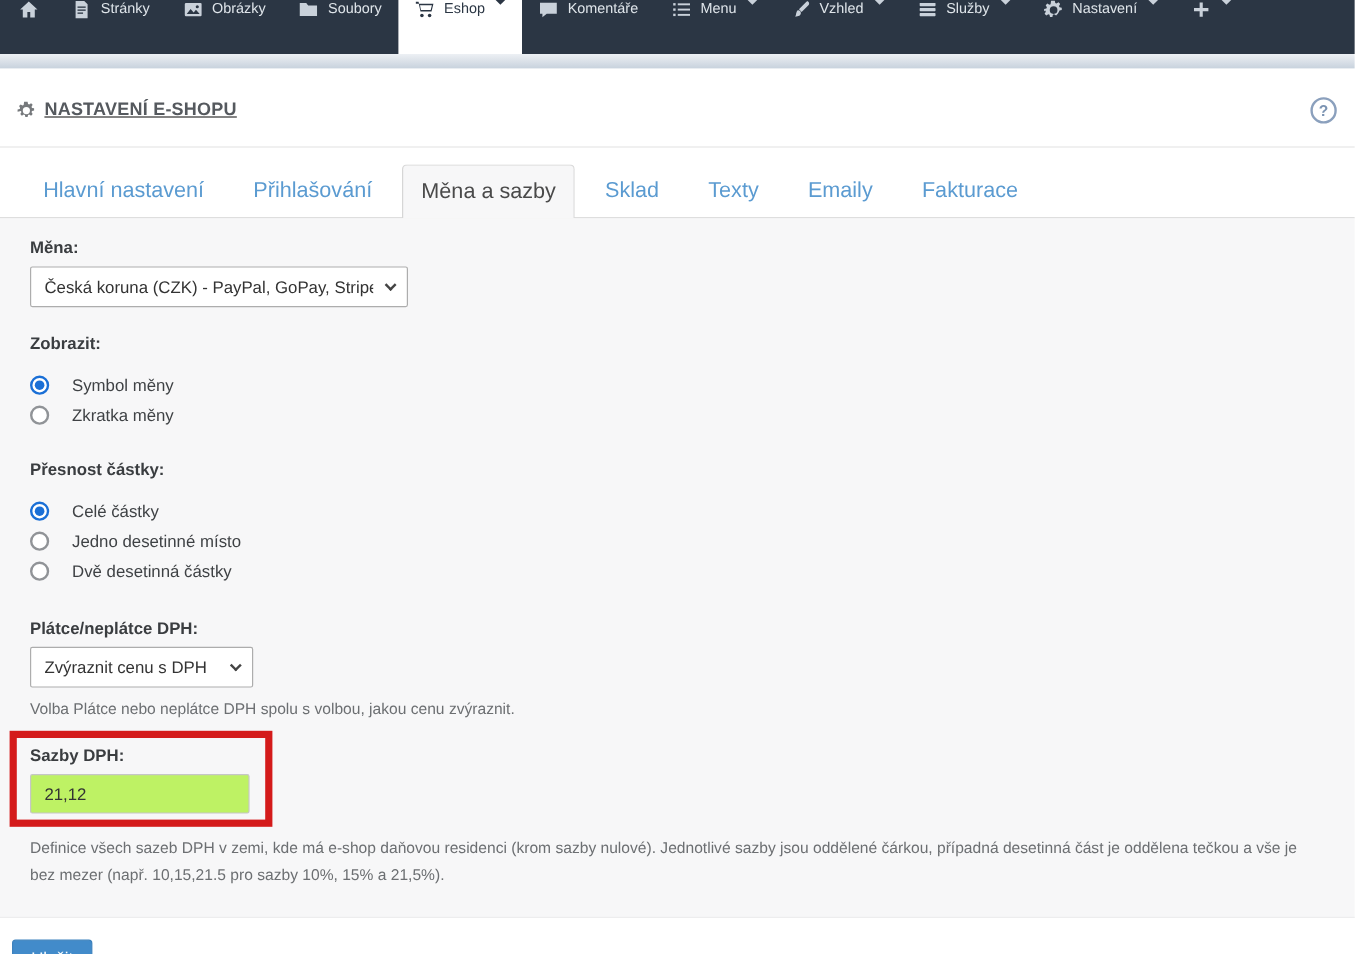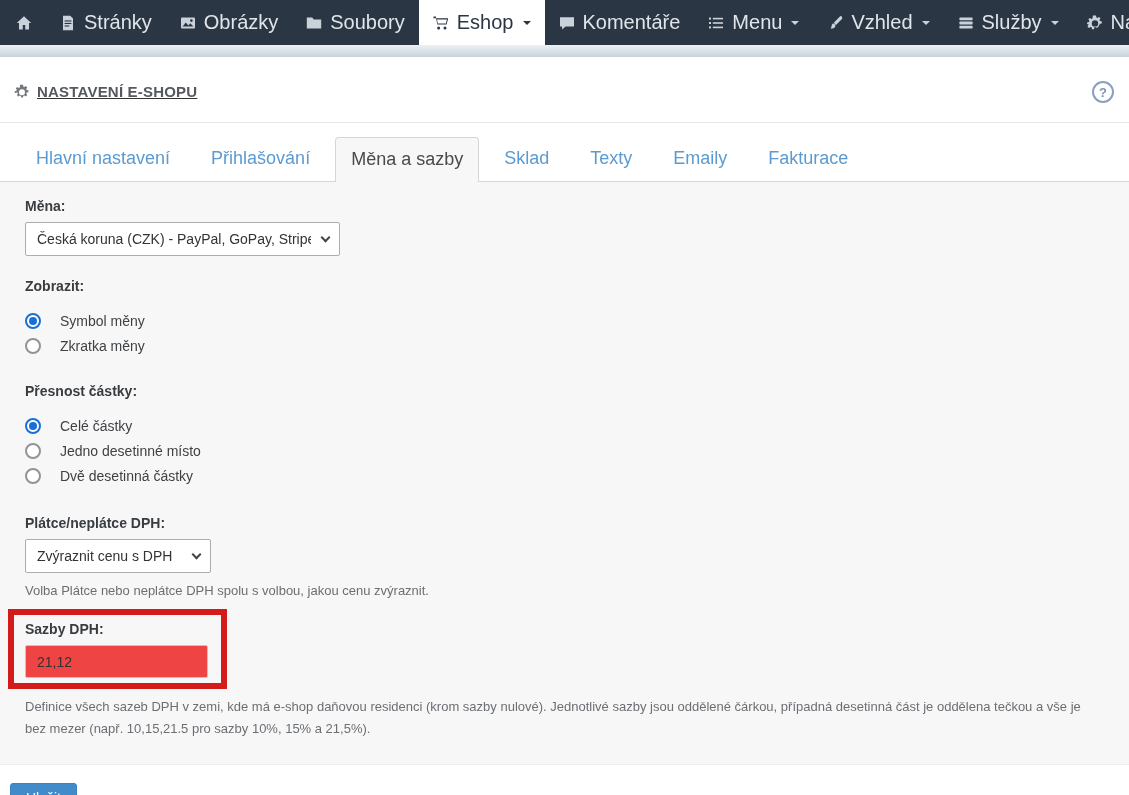--- a/index.html
+++ b/index.html
@@ -19,23 +19,23 @@
     width:1129px;min-height:795px;
     font-family:"Liberation Sans","DejaVu Sans",sans-serif;
     color:#333;overflow-x:hidden;position:relative;
   }
   
   .navbar{
     height:45px;background:var(--nav-bg);
     display:flex;align-items:stretch;padding-left:2px;
   }
   .nav-item{
-    display:flex;align-items:center;gap:8px;
+    display:flex;align-items:flex-start;gap:8px;
     padding:0 14px;color:var(--nav-text);
-    font-size:20px;cursor:pointer;white-space:nowrap;
+    font-size:12px;cursor:pointer;white-space:nowrap;
   }
   .nav-item .nicon{width:16px;height:16px;flex:0 0 auto;display:block;fill:#c9d1da;}
   .nav-item.active{background:#fff;color:#2b3644;}
   .nav-item.active .nicon{fill:#2b3644;}
   .icon-cut{fill:var(--nav-bg);}
   .caret{
     width:0;height:0;border-left:4px solid transparent;border-right:4px solid transparent;
     border-top:4px solid #c9d1da;margin-left:1px;
   }
   .nav-item.active .caret{border-top-color:#2b3644;}
@@ -83,21 +83,21 @@
     font-family:"Liberation Sans","DejaVu Sans",sans-serif;padding:0 28px 0 11px;cursor:pointer;
   }
   .select-wrap{position:relative;display:inline-block;}
   .select-wrap .chev{
     position:absolute;right:11px;top:12px;width:7px;height:7px;pointer-events:none;
     border-right:2px solid #444;border-bottom:2px solid #444;transform:rotate(45deg);
   }
   .sel-currency{width:315px;}
   .sel-vat{width:186px;}
   input.ctrl{
-    height:33px;border:1px solid #c6c6c6;border-radius:2px;background:#ef4444;color:#333;
+    height:33px;border:1px solid #c6c6c6;border-radius:2px;background:#bef264;color:#333;
     font-size:14px;font-family:"Liberation Sans","DejaVu Sans",sans-serif;padding:0 11px;width:183px;
   }
   .radio-row{display:flex;align-items:center;gap:19px;height:25px;cursor:pointer;}
   .radio{
     width:16px;height:16px;border-radius:50%;border:2px solid #909397;background:#fff;
     flex:0 0 auto;position:relative;
   }
   .radio.checked{border-color:#1a6fd6;}
   .radio.checked::after{
     content:"";position:absolute;left:2px;top:2px;width:8px;height:8px;border-radius:50%;background:#1a6fd6;

